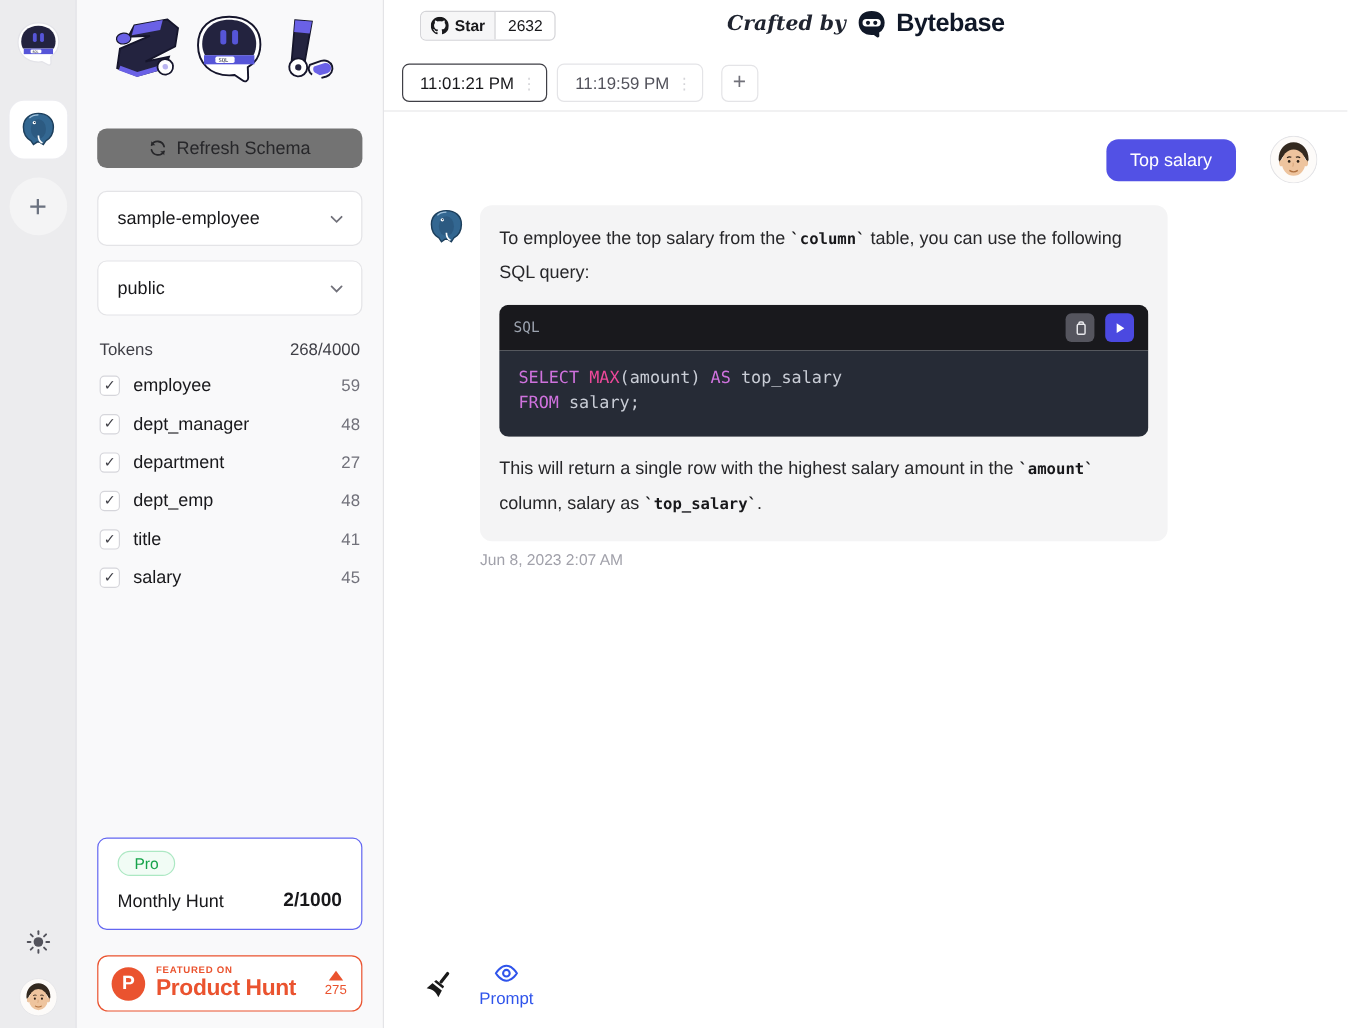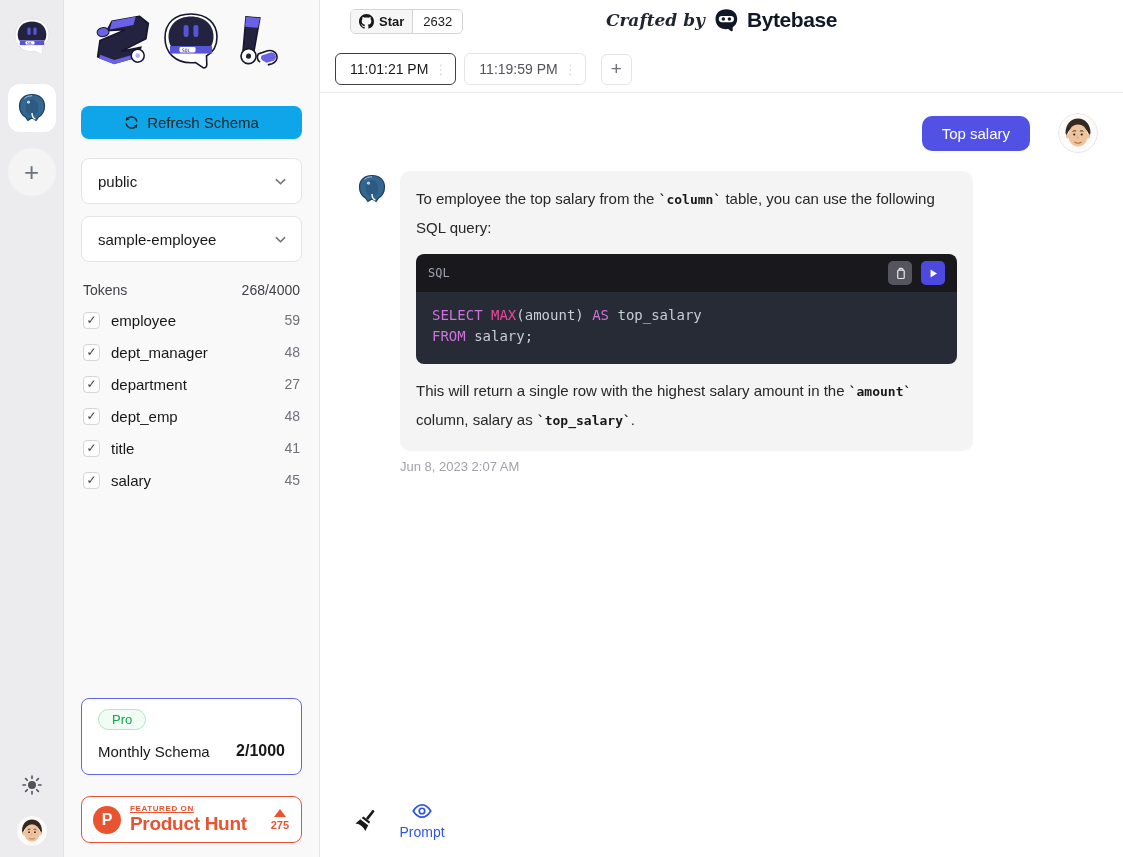--- a/index.html
+++ b/index.html
@@ -12,44 +12,44 @@
   .rail-conn { width:48px; height:48px; margin-top:28px; background:#fff; border-radius:12px; display:flex; align-items:center; justify-content:center; box-shadow:0 0 0 1px #ececf0; cursor:pointer; }
   .rail-add { width:48px; height:48px; margin-top:16px; border-radius:50%; background:#f4f4f5; color:#6b7280; display:flex; align-items:center; justify-content:center; cursor:pointer; }
   .rail-add::before { content:"+"; font-size:26px; font-weight:300; line-height:1; }
   .rail-spacer { flex:1; }
   .rail-theme { width:20px; height:20px; margin-bottom:20px; cursor:pointer; }
   .rail-avatar { width:32px; height:32px; border-radius:50%; overflow:hidden; cursor:pointer; }
 
   
   .sidebar { width:256px; background:#f9f9fa; border-right:1px solid #e4e4e7; display:flex; flex-direction:column; padding:8px 17px 14px; }
   .logo { align-self:center; margin-top:2px; }
-  .btn-refresh { margin-top:30px; height:33px; border:none; border-radius:8px; background:#0ea5e9; display:flex; align-items:center; justify-content:center; gap:8px; font-size:15px; color:#27272a; cursor:pointer; font-family:inherit; }
+  .btn-refresh { margin-top:30px; height:33px; border:none; border-radius:8px; background:#737373; display:flex; align-items:center; justify-content:center; gap:8px; font-size:15px; color:#27272a; cursor:pointer; font-family:inherit; }
   .select { margin-top:19px; height:46px; background:#fff; border:1px solid #e4e4e7; border-radius:8px; display:flex; align-items:center; justify-content:space-between; padding:0 14px 0 16px; font-size:15px; color:#18181b; cursor:pointer; }
   .select + .select { margin-top:12px; }
   .tokens-head { margin-top:20px; display:flex; justify-content:space-between; font-size:14px; color:#3f3f46; padding:0 2px; }
   .table-list { margin-top:6px; }
   .trow { display:flex; align-items:center; height:32px; gap:11px; padding:0 2px; }
   .cbx { width:17px; height:17px; border:1px solid #d6d6db; border-radius:4px; background:#fff; display:flex; align-items:center; justify-content:center; cursor:pointer; flex:none; }
   .cbx.checked::after { content:"✓"; font-size:12px; color:#3f3f46; line-height:1; }
   .trow .tname { font-size:15px; color:#18181b; }
   .trow .tnum { margin-left:auto; font-size:14px; color:#71717a; }
   .sb-spacer { flex:1; }
   .quota-card { border:1px solid #6366f1; border-radius:8px; background:#fff; padding:10px 16px 14px; }
   .pro-pill { display:inline-block; border:1px solid #ace8c3; background:#f1fcf5; color:#16a34a; font-size:13px; padding:2px 13px; border-radius:999px; }
   .quota-row { margin-top:12px; display:flex; justify-content:space-between; align-items:center; }
   .quota-label { font-size:15px; color:#18181b; }
   .quota-val { font-size:16px; font-weight:600; color:#18181b; }
   .ph-badge { margin-top:21px; height:47px; border:1.5px solid #ea532f; border-radius:9px; background:#fff; display:flex; align-items:center; padding:0 12px 0 11px; gap:9px; cursor:pointer; }
   .ph-logo { width:28px; height:28px; border-radius:50%; background:#ea532f; color:#fff; display:flex; align-items:center; justify-content:center; font-weight:700; font-size:16px; flex:none; }
   .ph-mid { display:flex; flex-direction:column; line-height:1.15; }
-  .ph-feat { font-size:8px; font-weight:700; letter-spacing:.6px; color:#ea532f;text-decoration:underline; }
+  .ph-feat { font-size:8px; font-weight:700; letter-spacing:.6px; color:#ea532f; }
   .ph-name { font-size:19px; font-weight:800; color:#ea532f; letter-spacing:-.3px; }
   .ph-votes { margin-left:auto; display:flex; flex-direction:column; align-items:center; color:#ea532f; }
   .ph-up { width:0; height:0; border-left:6px solid transparent; border-right:6px solid transparent; border-bottom:8px solid #ea532f; }
-  .ph-count { font-size:11px; font-weight:700; margin-top:2px; }
+  .ph-count { font-size:11px; font-weight:400; margin-top:2px; }
 
   
   .main { flex:1; display:flex; flex-direction:column; position:relative; background:#fff; }
   .topbar { height:44px; display:flex; align-items:flex-start; padding:9px 30px 0; position:relative; }
   .star-badge { display:flex; align-items:stretch; height:25px; border:1px solid #d4d4d8; border-radius:5px; overflow:hidden; cursor:pointer; background:#fff; }
   .star-left { display:flex; align-items:center; gap:5px; background:#f6f6f7; padding:0 8px; border-right:1px solid #d4d4d8; }
   .star-left span { font-size:13px; font-weight:700; color:#18181b; }
   .star-count { display:flex; align-items:center; padding:0 10px; font-size:13px; color:#18181b; }
   .crafted { position:absolute; left:50%; top:7px; transform:translateX(-50%); display:flex; align-items:center; gap:8px; }
   .crafted-txt { font-family:"DejaVu Serif", serif; font-style:italic; font-weight:600; font-size:17px; color:#1f2430; }
@@ -190,31 +190,31 @@
   <button class="btn-refresh">
     <svg width="15" height="15" viewBox="0 0 16 16">
       <path d="M13.6 6.5A6 6 0 0 0 2.5 5.2M2.4 9.5a6 6 0 0 0 11.1 1.3" fill="none" stroke="#27272a" stroke-width="1.6" stroke-linecap="round"></path>
       <path d="M2.2 1.8v3.6h3.6z" fill="#27272a"></path>
       <path d="M13.8 14.2v-3.6h-3.6z" fill="#27272a"></path>
     </svg>
     <span>Refresh Schema</span>
   </button>
 
   <div class="select">
+    <span>sample-employee</span>
+    <svg width="13" height="13" viewBox="0 0 14 14">
+      <path d="M2.5 5l4.5 4.5L11.5 5" fill="none" stroke="#71717a" stroke-width="1.6" stroke-linecap="round"></path>
+    </svg>
+  </div>
+  <div class="select">
     <span>public</span>
     <svg width="13" height="13" viewBox="0 0 14 14">
       <path d="M2.5 5l4.5 4.5L11.5 5" fill="none" stroke="#71717a" stroke-width="1.6" stroke-linecap="round"></path>
     </svg>
   </div>
-  <div class="select">
-    <span>sample-employee</span>
-    <svg width="13" height="13" viewBox="0 0 14 14">
-      <path d="M2.5 5l4.5 4.5L11.5 5" fill="none" stroke="#71717a" stroke-width="1.6" stroke-linecap="round"></path>
-    </svg>
-  </div>
 
   <div class="tokens-head">
     <span>Tokens</span>
     <span>268/4000</span>
   </div>
 
   <div class="table-list">
     <div class="trow">
       <span class="cbx checked"></span>
       <span class="tname">employee</span>
@@ -245,21 +245,21 @@
       <span class="tname">salary</span>
       <span class="tnum">45</span>
     </div>
   </div>
 
   <div class="sb-spacer"></div>
 
   <div class="quota-card">
     <span class="pro-pill">Pro</span>
     <div class="quota-row">
-      <span class="quota-label">Monthly Schema</span>
+      <span class="quota-label">Monthly Hunt</span>
       <span class="quota-val">2/1000</span>
     </div>
   </div>
 
   <div class="ph-badge">
     <span class="ph-logo">P</span>
     <span class="ph-mid">
       <span class="ph-feat">FEATURED ON</span>
       <span class="ph-name">Product Hunt</span>
     </span>

